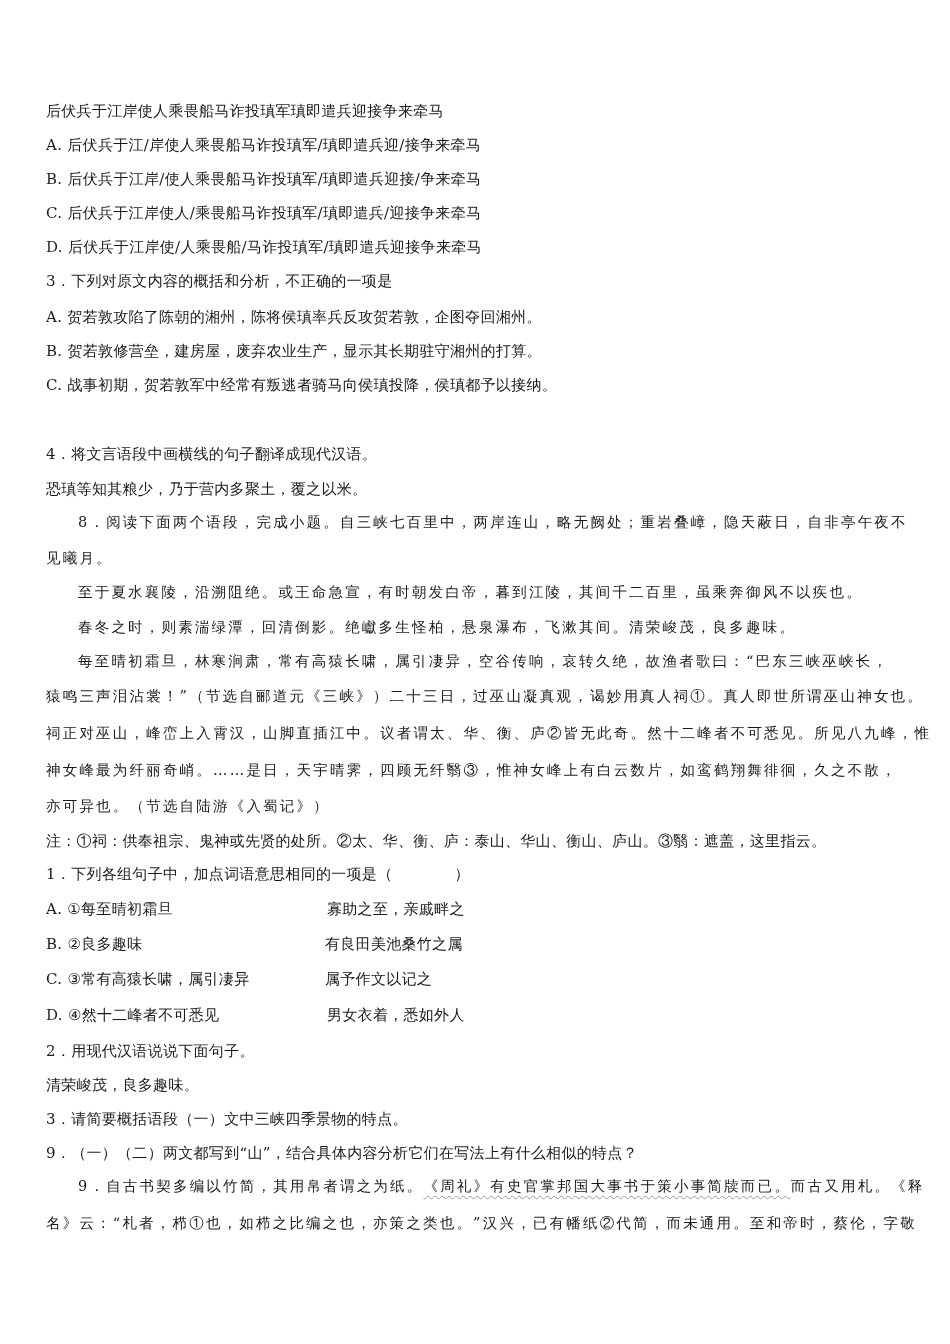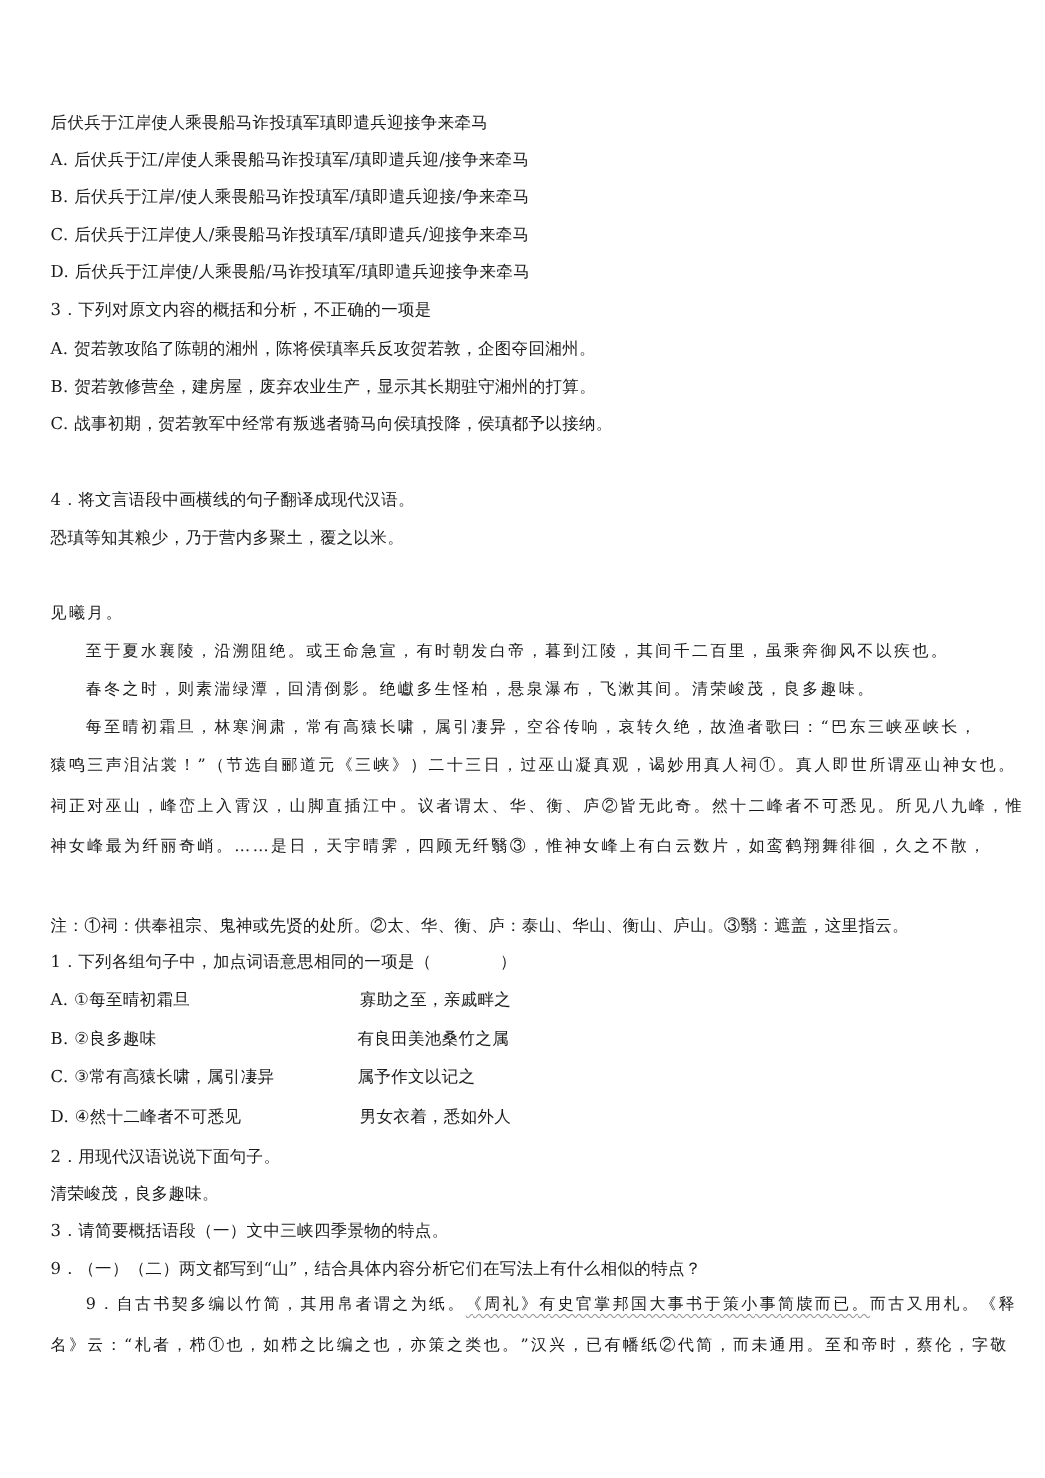--- a/index.html
+++ b/index.html
@@ -53,27 +53,29 @@
     <span>战事初期，贺若敦军中经常有叛逃者骑马向侯瑱投降，侯瑱都予以接纳。</span>
   </div>
   <div class="line" style="top:341px">
     <span>B.</span>
     <span>贺若敦修营垒，建房屋，废弃农业生产，显示其长期驻守湘州的打算。</span>
   </div>
 
   <div class="line" style="top:444px">4．将文言语段中画横线的句子翻译成现代汉语。</div>
   <div class="line" style="top:479px">恐瑱等知其粮少，乃于营内多聚土，覆之以米。</div>
 
+  <div class="line kai indent" style="top:512px">8．阅读下面两个语段，完成小题。自三峡七百里中，两岸连山，略无阙处；重岩叠嶂，隐天蔽日，自非亭午夜不</div>
   <div class="line kai" style="top:548px">见曦月。</div>
   <div class="line kai indent" style="top:582px">至于夏水襄陵，沿溯阻绝。或王命急宣，有时朝发白帝，暮到江陵，其间千二百里，虽乘奔御风不以疾也。</div>
   <div class="line kai indent" style="top:617px">春冬之时，则素湍绿潭，回清倒影。绝巘多生怪柏，悬泉瀑布，飞漱其间。清荣峻茂，良多趣味。</div>
   <div class="line kai indent" style="top:651px">每至晴初霜旦，林寒涧肃，常有高猿长啸，属引凄异，空谷传响，哀转久绝，故渔者歌曰：“巴东三峡巫峡长，</div>
   <div class="line kai" style="top:686px">猿鸣三声泪沾裳！”（节选自郦道元《三峡》）二十三日，过巫山凝真观，谒妙用真人祠①。真人即世所谓巫山神女也。</div>
   <div class="line kai" style="top:723px">祠正对巫山，峰峦上入霄汉，山脚直插江中。议者谓太、华、衡、庐②皆无此奇。然十二峰者不可悉见。所见八九峰，惟</div>
   <div class="line kai" style="top:760px">神女峰最为纤丽奇峭。……是日，天宇晴霁，四顾无纤翳③，惟神女峰上有白云数片，如鸾鹤翔舞徘徊，久之不散，</div>
+  <div class="line kai" style="top:796px">亦可异也。（节选自陆游《入蜀记》）</div>
   <div class="line" style="top:831px">注：①祠：供奉祖宗、鬼神或先贤的处所。②太、华、衡、庐：泰山、华山、衡山、庐山。③翳：遮盖，这里指云。</div>
 
   <div class="line" style="top:864px">
     <span>1．下列各组句子中，加点词语意思相同的一项是（</span><span class="paren-gap"></span><span>）</span>
   </div>
   <div class="line" style="top:899px; width:600px">
     <span>A.</span>
     <span>①每至晴初霜旦</span>
     <span class="opt-right" style="left:281px">寡助之至，亲戚畔之</span>
   </div>

